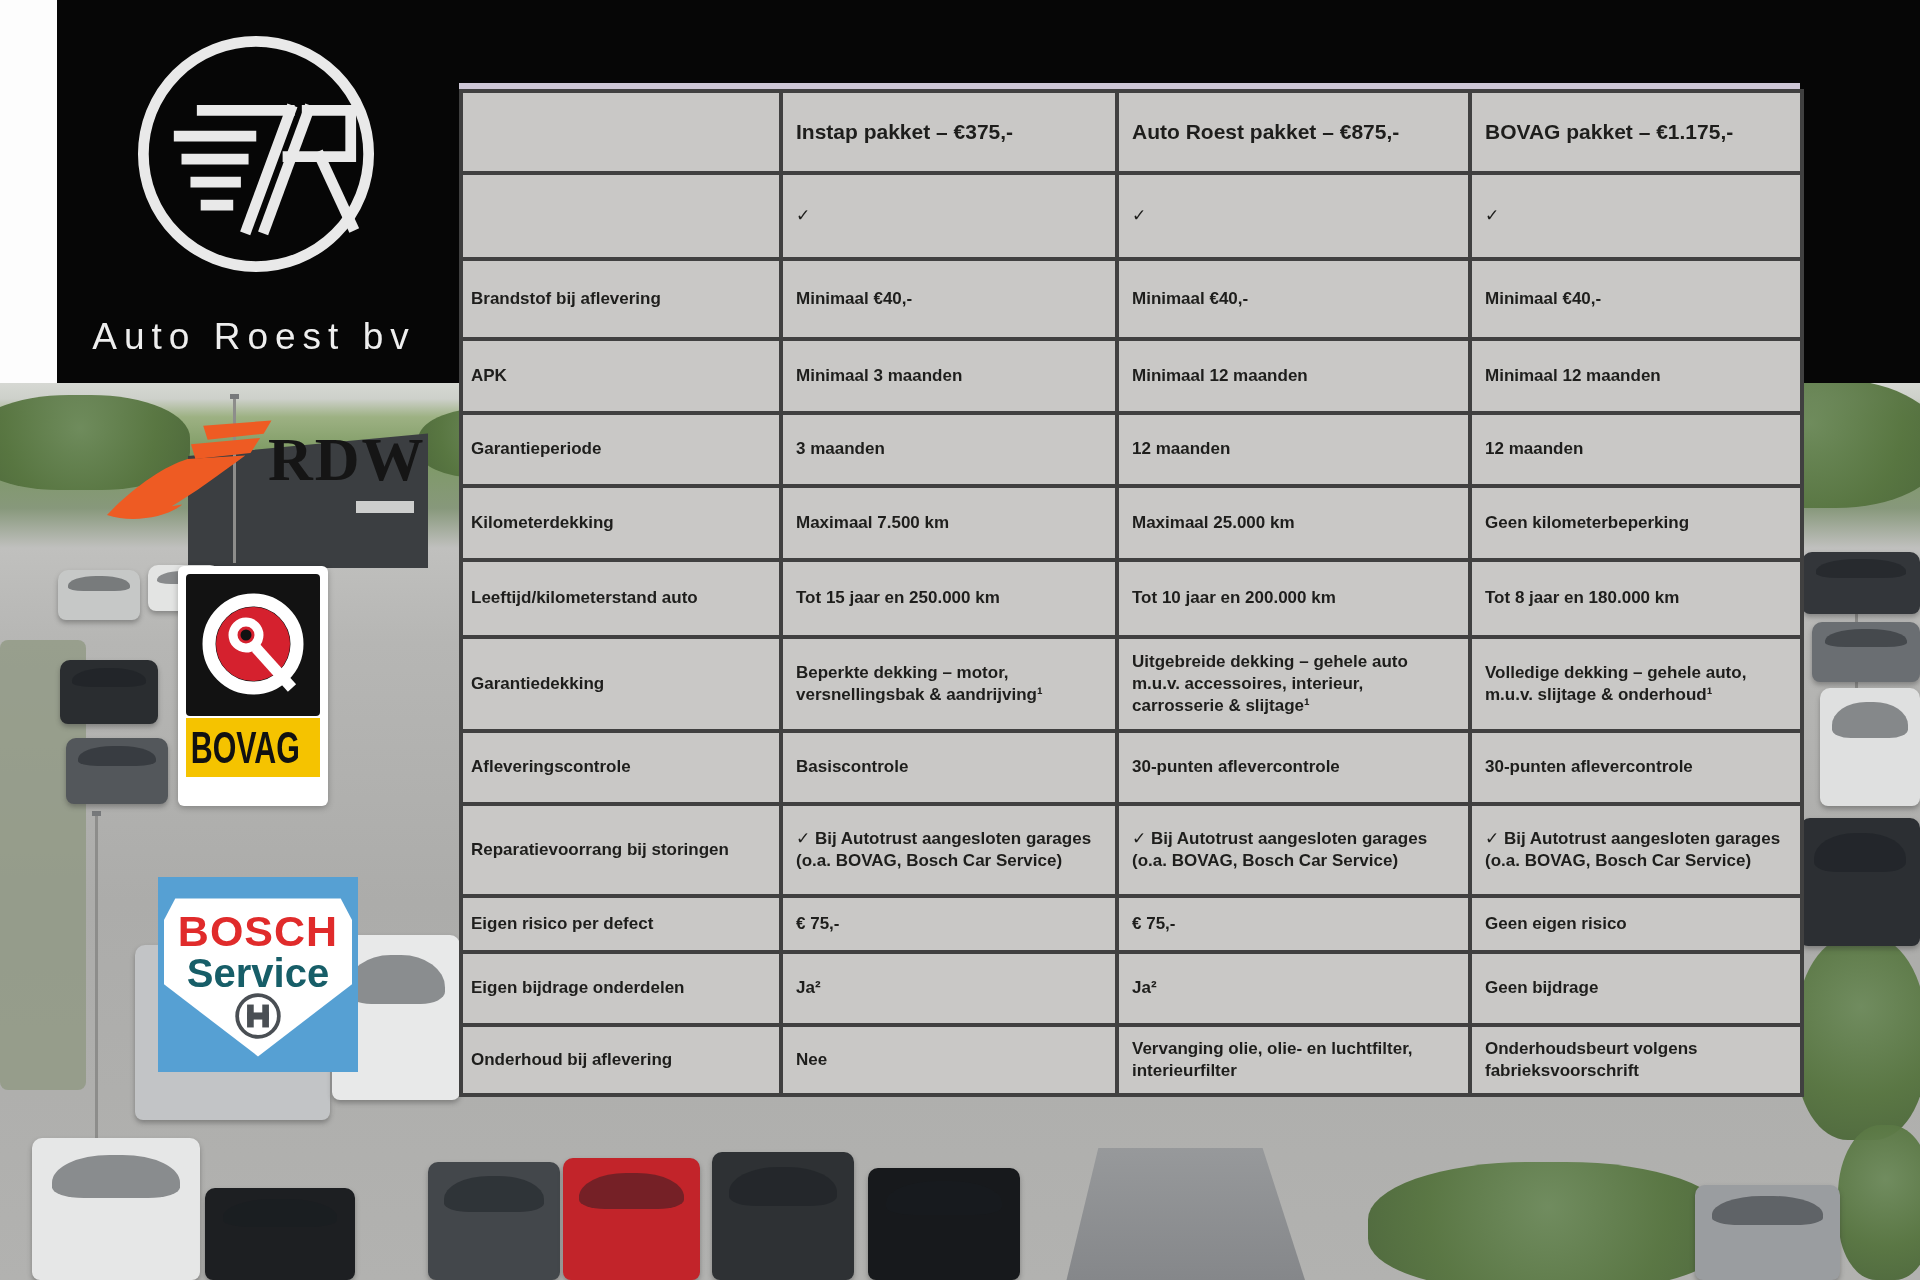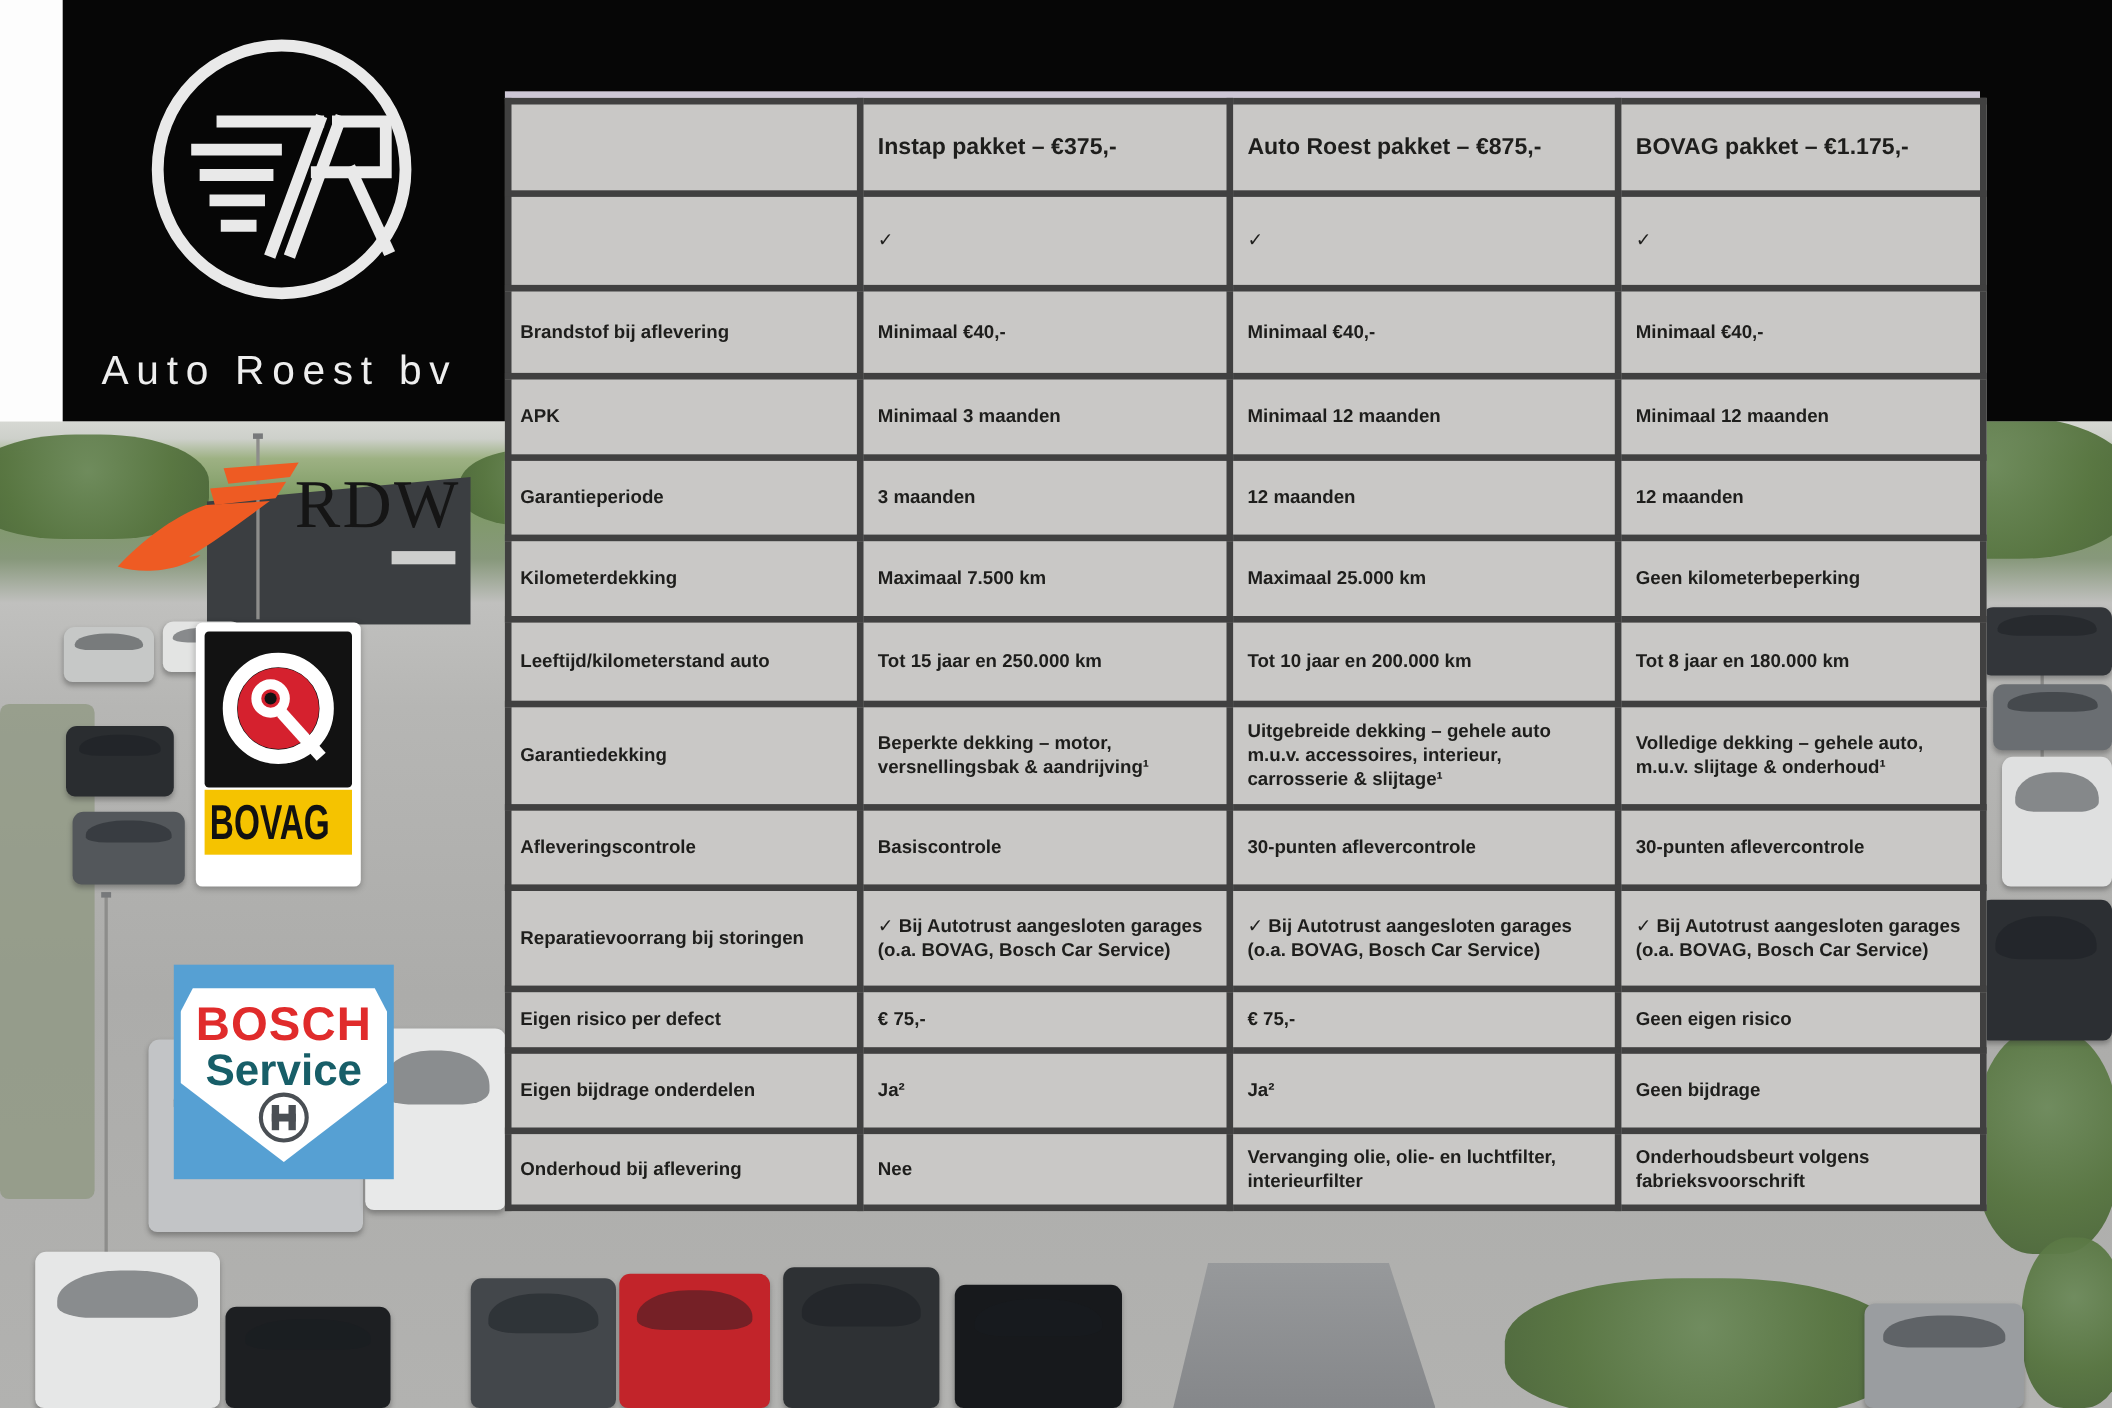--- a/index.html
+++ b/index.html
@@ -29,21 +29,21 @@
 
   
   .ar-logo{position:absolute;left:128px;top:26px;width:256px;height:256px;}
   .ar-word{position:absolute;left:84px;top:316px;width:340px;text-align:center;
            color:#eeeeee;font-size:37px;font-weight:500;letter-spacing:7px;white-space:nowrap;}
 
   
   .rdw{position:absolute;left:100px;top:410px;width:310px;height:120px;}
   .rdw svg{position:absolute;left:0;top:8px;}
   .rdw .rdw-text{position:absolute;left:168px;top:14px;font-family:"Liberation Serif","DejaVu Serif",serif;
-        font-size:62px;font-weight:400;color:#151515;letter-spacing:2px;}
+        font-size:62px;font-weight:700;color:#151515;letter-spacing:2px;}
 
   
   .bovag{position:absolute;left:178px;top:566px;width:150px;height:240px;background:#ffffff;
          border-radius:6px;box-shadow:0 2px 6px rgba(0,0,0,.25);}
   .bovag .key-box{position:absolute;left:8px;top:8px;width:134px;height:142px;background:#121212;border-radius:4px;}
   .bovag .band{position:absolute;left:8px;top:152px;width:134px;height:59px;background:var(--bovag-yellow,#F5C300);
          display:flex;align-items:center;justify-content:flex-start;}
   .bovag .band span{font-size:33px;font-weight:900;color:#111;letter-spacing:0px;
          transform:scale(.92,1.35);display:inline-block;}
 
@@ -54,21 +54,21 @@
   .bosch .l1{position:absolute;left:0;top:30px;width:100%;text-align:center;
       color:var(--bosch-red,#E02B2B);font-size:43px;font-weight:800;letter-spacing:1px;}
   .bosch .l2{position:absolute;left:0;top:74px;width:100%;text-align:center;
       color:var(--bosch-teal,#175E68);font-size:40px;font-weight:700;}
   .bosch .mark{position:absolute;left:50%;top:114px;transform:translateX(-50%);}
 
   
   .table-topline{position:absolute;left:459px;top:83px;width:1341px;height:7px;background:#cdc7d6;}
   table.pkg{position:absolute;left:459px;top:89px;width:1341px;border-collapse:collapse;table-layout:fixed;
         background:var(--table-bg,#c9c8c6);border:2px solid #4a4a48;}
-  table.pkg th,table.pkg td{border:6px solid #404040;vertical-align:middle;color:#1e1e1c;
+  table.pkg th,table.pkg td{border:4px solid #404040;vertical-align:middle;color:#1e1e1c;
         padding:8px 12px 8px 13px;font-weight:700;}
   table.pkg th{font-size:21px;text-align:left;height:62px;}
   table.pkg td{font-size:17px;line-height:1.3;}
   table.pkg td.lbl{padding-left:8px;}
 </style>
 </head>
 <body>
 
 <div id="stage">
 

